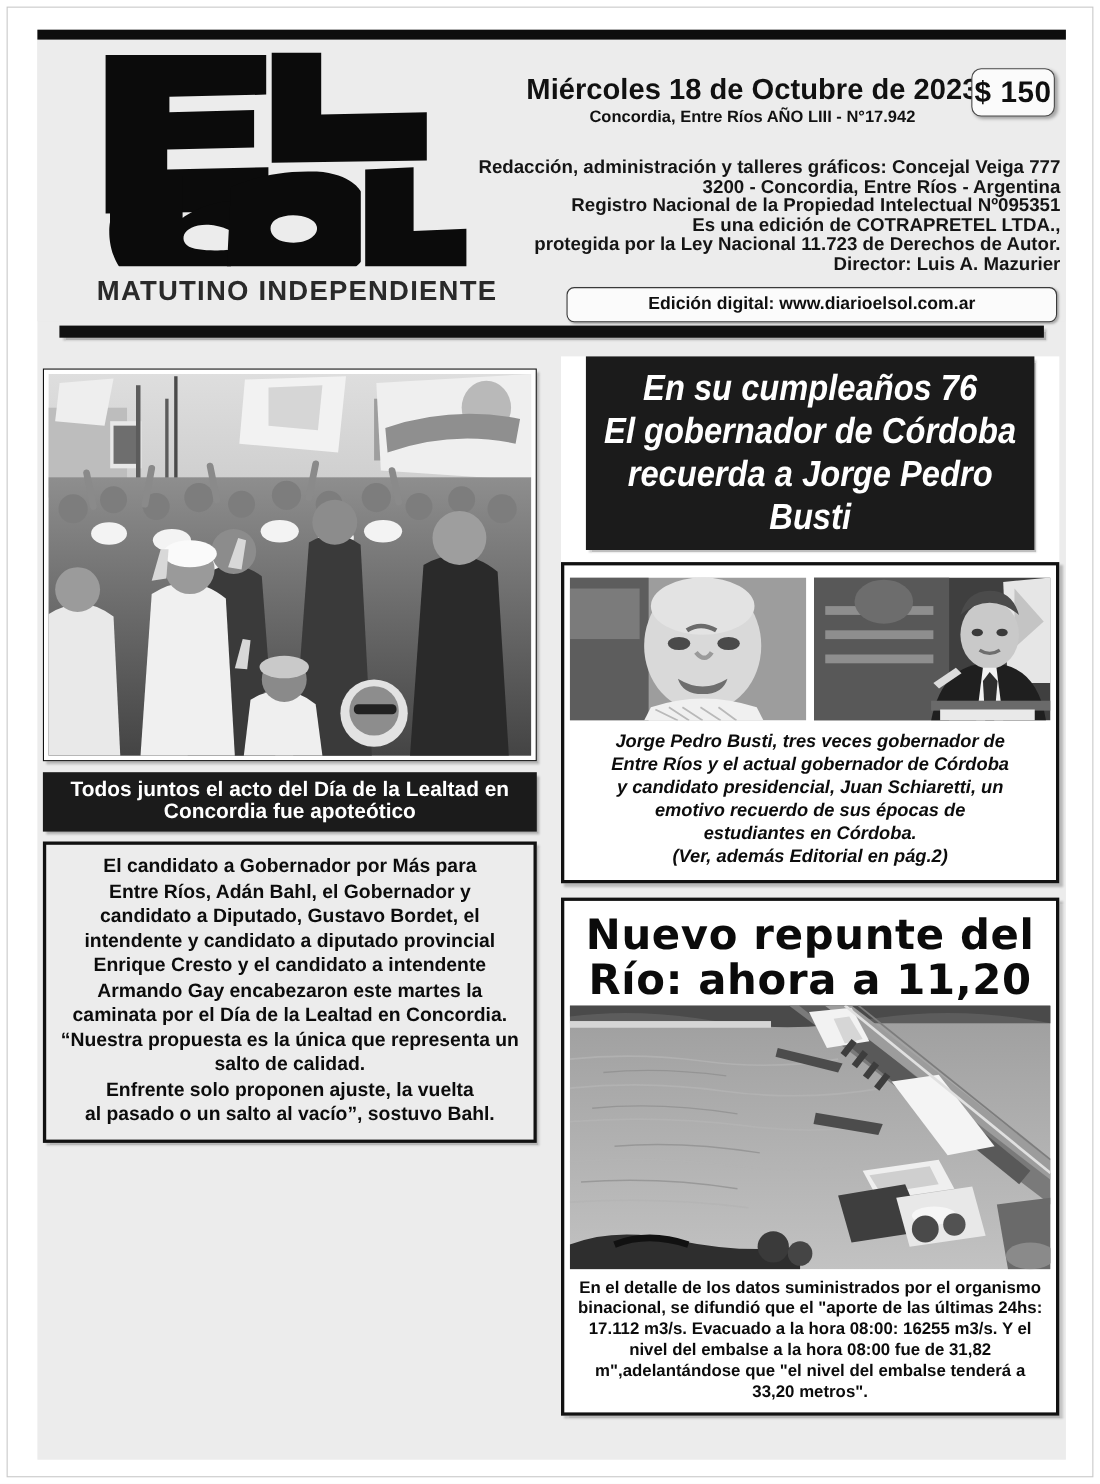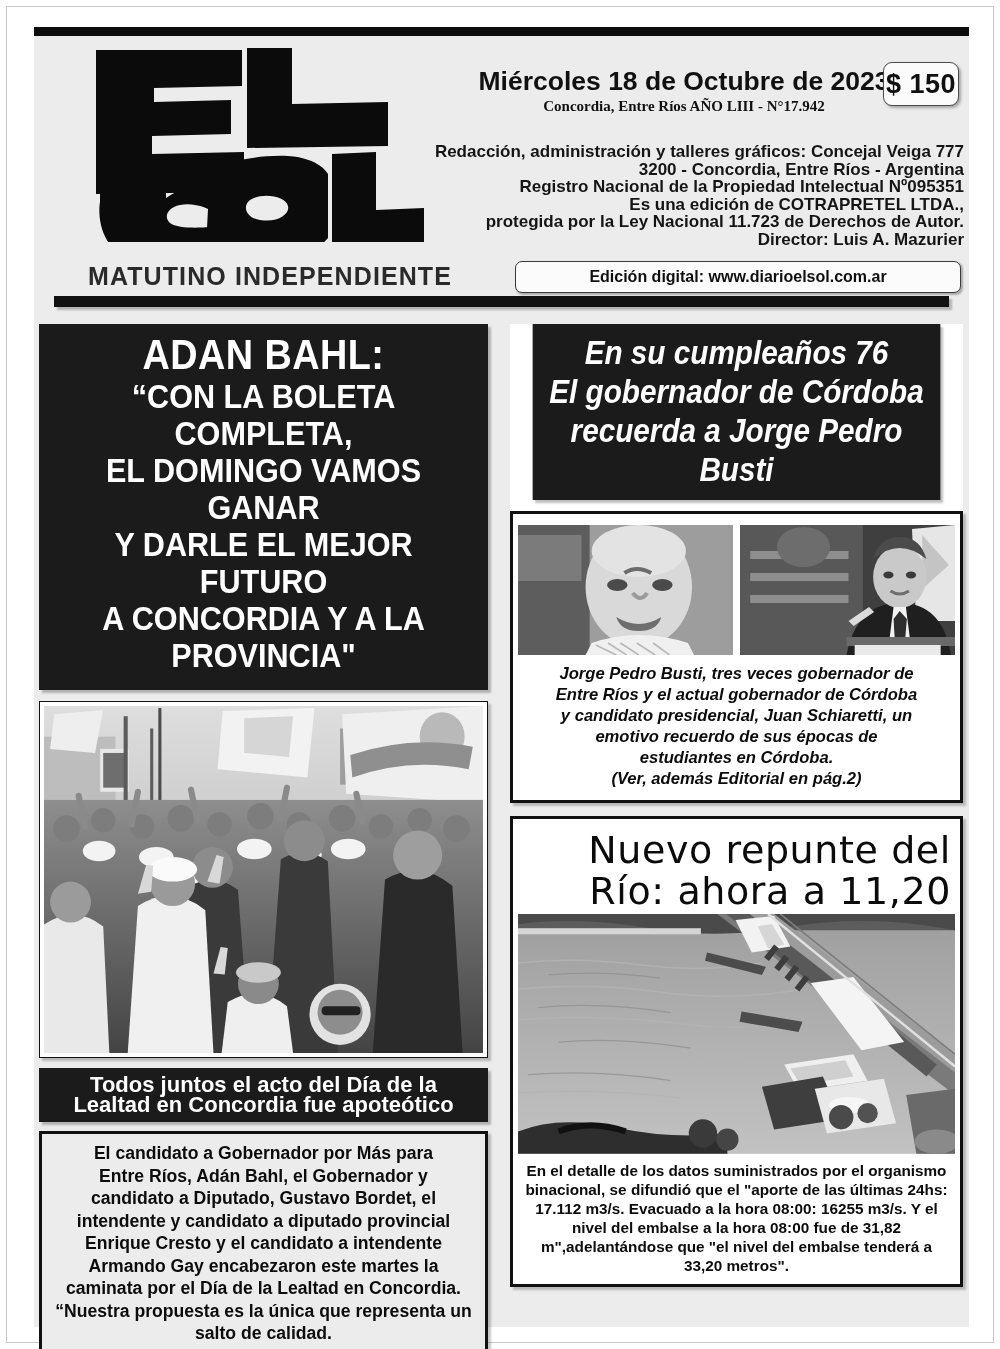--- a/index.html
+++ b/index.html
@@ -44,21 +44,20 @@
   .logo-svg { display:block; width: 340px; height: 200px; }
 
   .tagline {
     position: absolute;
     left: 54px; top: 215px;
     font-size: 25px;
     font-weight: 700;
     letter-spacing: 1.1px;
     color: #2a2a2a;
     font-family: "Liberation Sans", sans-serif;
-    margin-top: 11px;
   }
 
   .date-line {
     position: absolute;
     left: 430px; top: 30px;
     width: 440px;
     text-align: center;
     font-size: 26.5px;
     font-weight: 700;
     color: #111;
@@ -66,21 +65,20 @@
   }
   .place-line {
     position: absolute;
     left: 430px; top: 62px;
     width: 440px;
     text-align: center;
     font-size: 15px;
     font-weight: 700;
     color: #111;
     white-space: nowrap;
-    font-family: Liberation Serif, serif;
   }
 
   .price-badge {
     position: absolute;
     left: 849px; top: 26px;
     width: 76px; height: 44px;
     background: #fbfbfb;
     border: 1.5px solid #4a4a4a;
     border-radius: 9px;
     box-shadow: 2px 2px 3px rgba(0,0,0,0.30);
@@ -163,21 +161,21 @@
     background: #ffffff;
     border: 1px solid #111;
     padding: 4px;
     box-shadow: 3px 3px 2px rgba(0,0,0,0.22);
   }
   .photo { display:block; width: 100%; }
 
   .cap-black {
     margin-top: 10px;
     padding: 7px 14px;
-    font-size: 22px;
+    font-size: 19px;
     font-weight: 700;
     line-height: 20px;
   }
 
   .body-box {
     margin-top: 9px;
     background: #ececec;
     border: 3px solid #111;
     padding: 8px 8px 12px;
     text-align: center;
@@ -211,23 +209,23 @@
   .busti-cap {
     padding: 8px 6px 6px;
     text-align: center;
     font-size: 16.6px;
     font-weight: 700;
     line-height: 21px;
     color: #0c0c0c;
   }
 
   .river-head {
-    text-align: right;
+    text-align: center;
     font-size: 38px;
-    font-weight: 400;
+    font-weight: 700;
     line-height: 41px;
     letter-spacing: 0.6px;
     color: #0b0b0b;
     padding: 6px 4px 2px;
     font-family: "DejaVu Sans", sans-serif;
   }
 
   .river-lead {
     text-align: center;
     font-size: 15.6px;
@@ -280,24 +278,20 @@
 
       <div class="imprint">Redacción, administración y talleres gráficos: Concejal Veiga 777<br>3200 - Concordia, Entre Ríos - Argentina<br>Registro Nacional de la Propiedad Intelectual Nº095351<br>Es una edición de COTRAPRETEL LTDA.,<br>protegida por la Ley Nacional 11.723 de Derechos de Autor.<br>Director: Luis A. Mazurier</div>
 
       <div class="digital-box">Edición digital: www.diarioelsol.com.ar</div>
     </div>
 
     <div class="rule-thick"></div>
 
     <div class="col-left">
 
-      <div class="blackbox main-head">
-        <span class="kicker condensed">ADAN BAHL:</span>
-        <span class="quote condensed">“CON LA BOLETA COMPLETA,<br>EL DOMINGO VAMOS GANAR<br>Y DARLE EL MEJOR FUTURO<br>A CONCORDIA Y A LA<br>PROVINCIA"</span>
-      </div>
 
       <div class="photo-frame" style="margin-top:11px;">
         <svg class="photo" viewBox="0 0 430 340" preserveAspectRatio="none">
           <defs>
             <linearGradient id="skyG" x1="0" y1="0" x2="0" y2="1">
               <stop offset="0%" stop-color="#dedede"></stop>
                 <stop offset="100%" stop-color="#a9a9a9"></stop>
             </linearGradient>
             <linearGradient id="crowdG" x1="0" y1="0" x2="0" y2="1">
               <stop offset="0%" stop-color="#8e8e8e"></stop>

